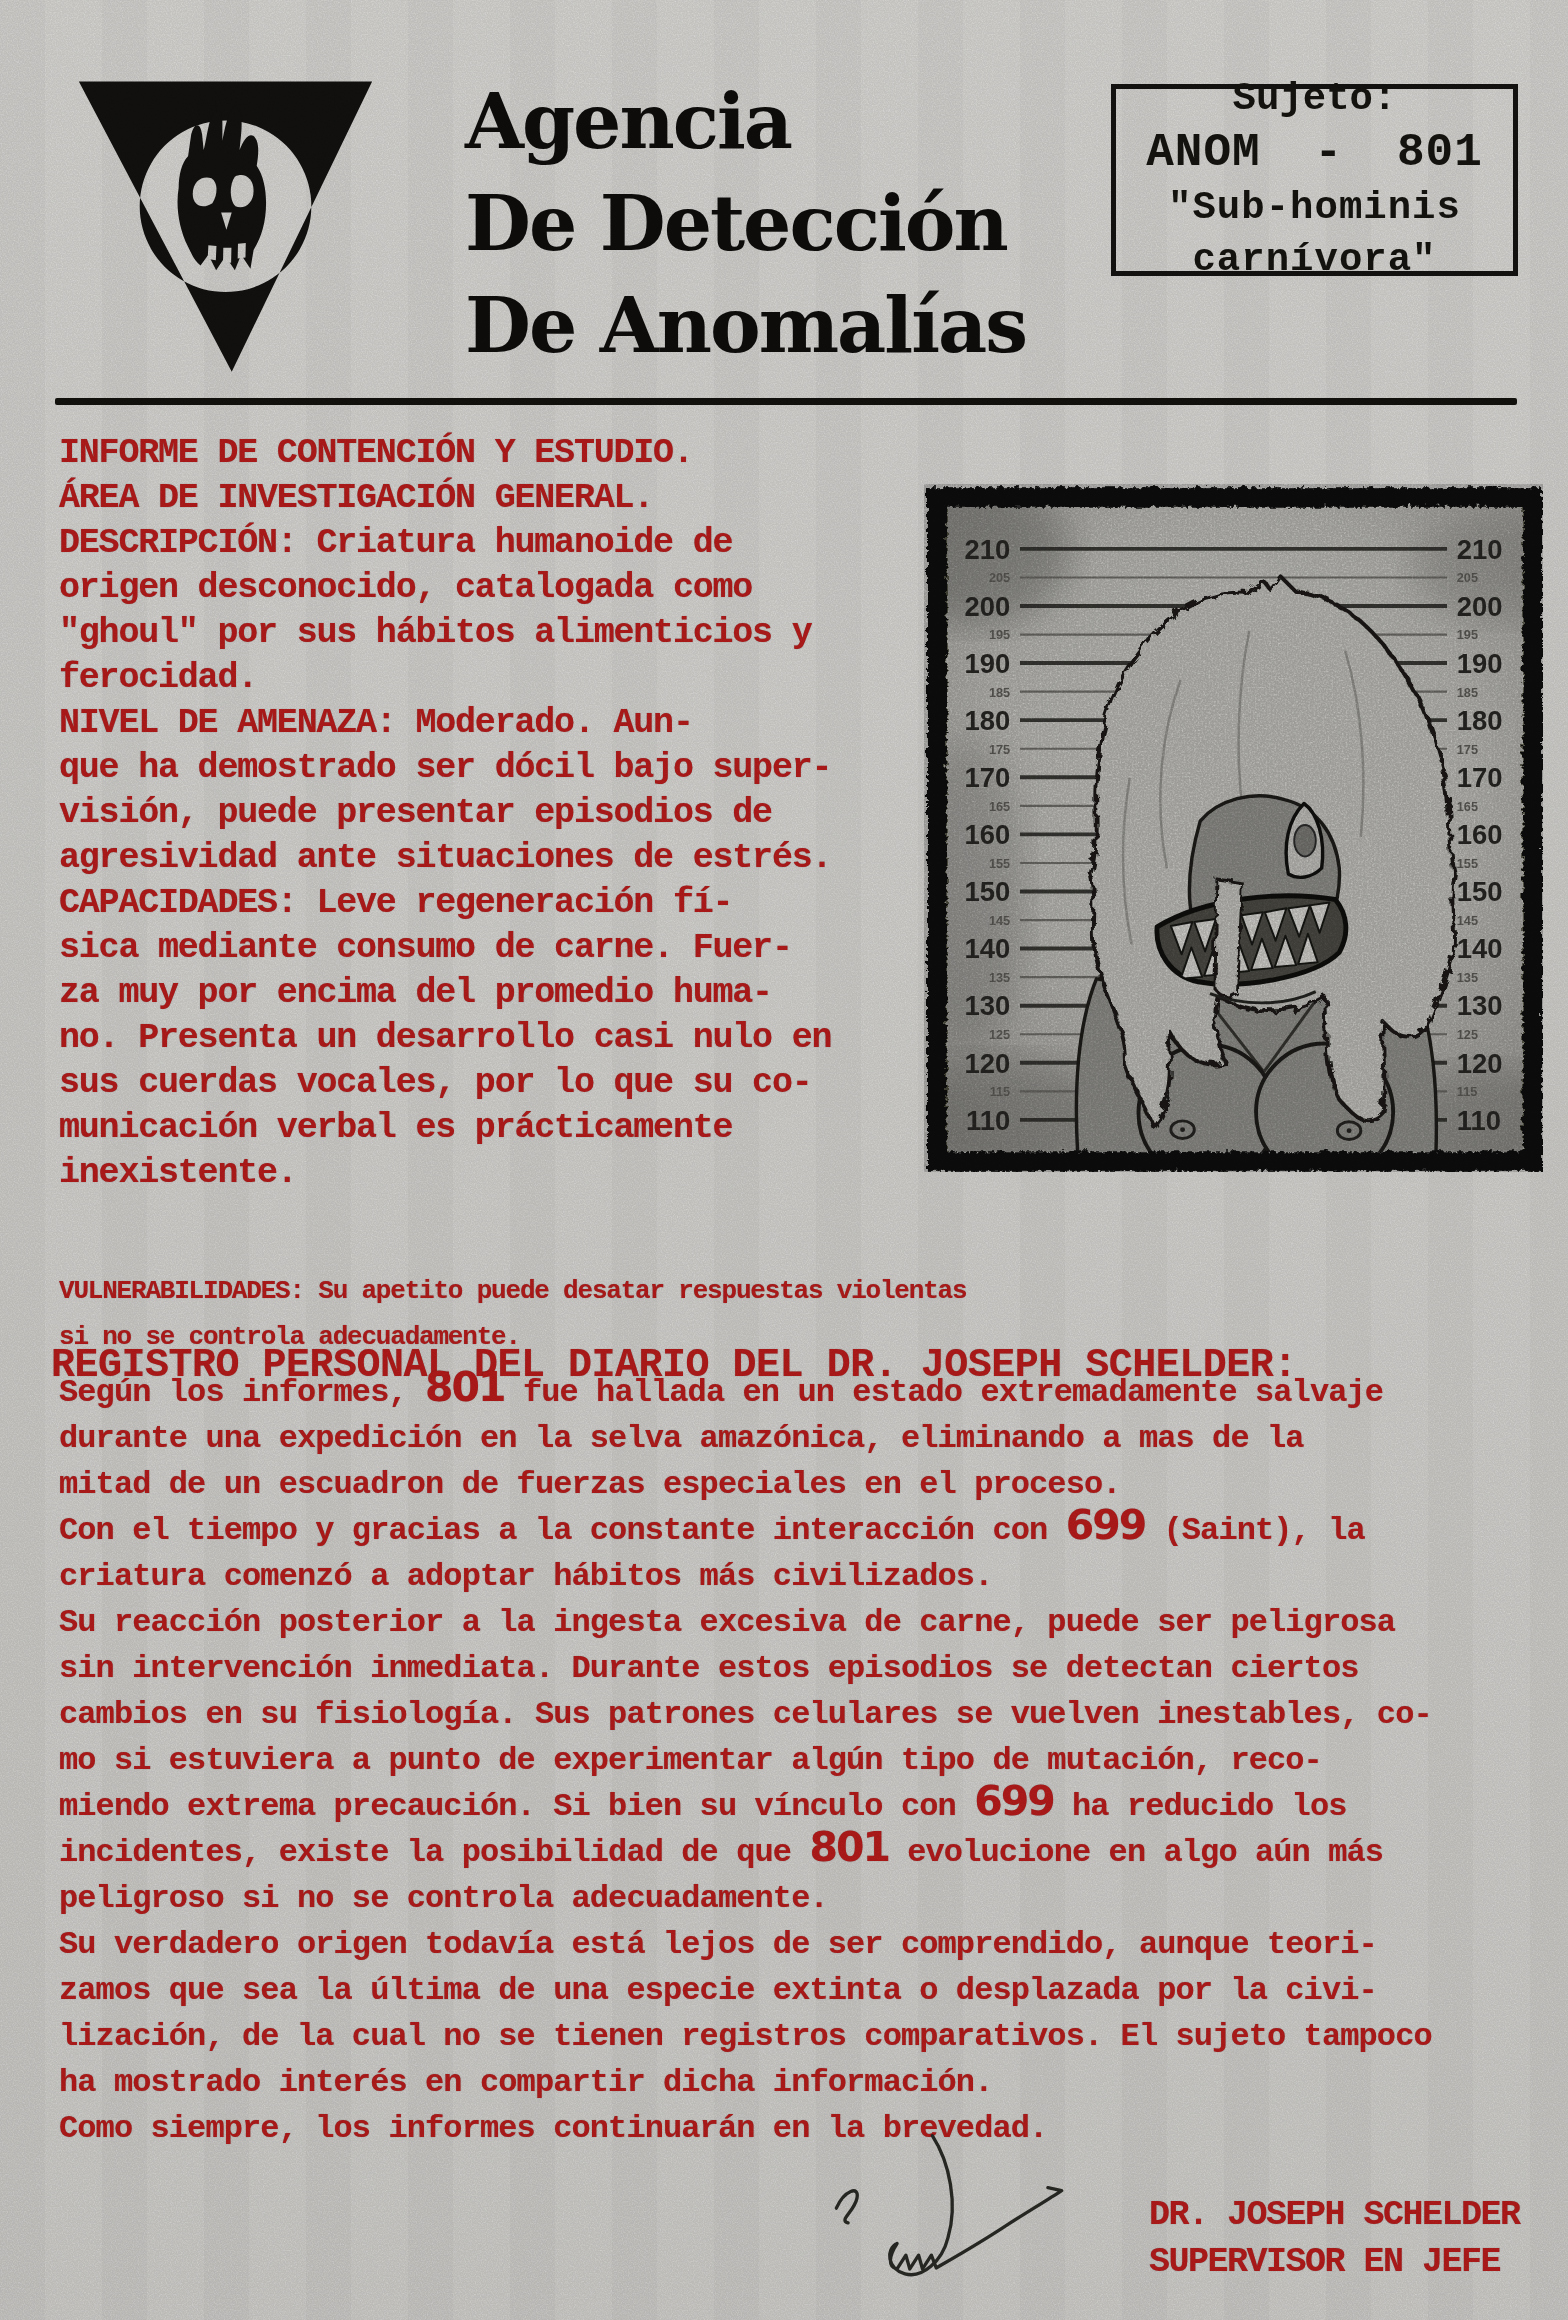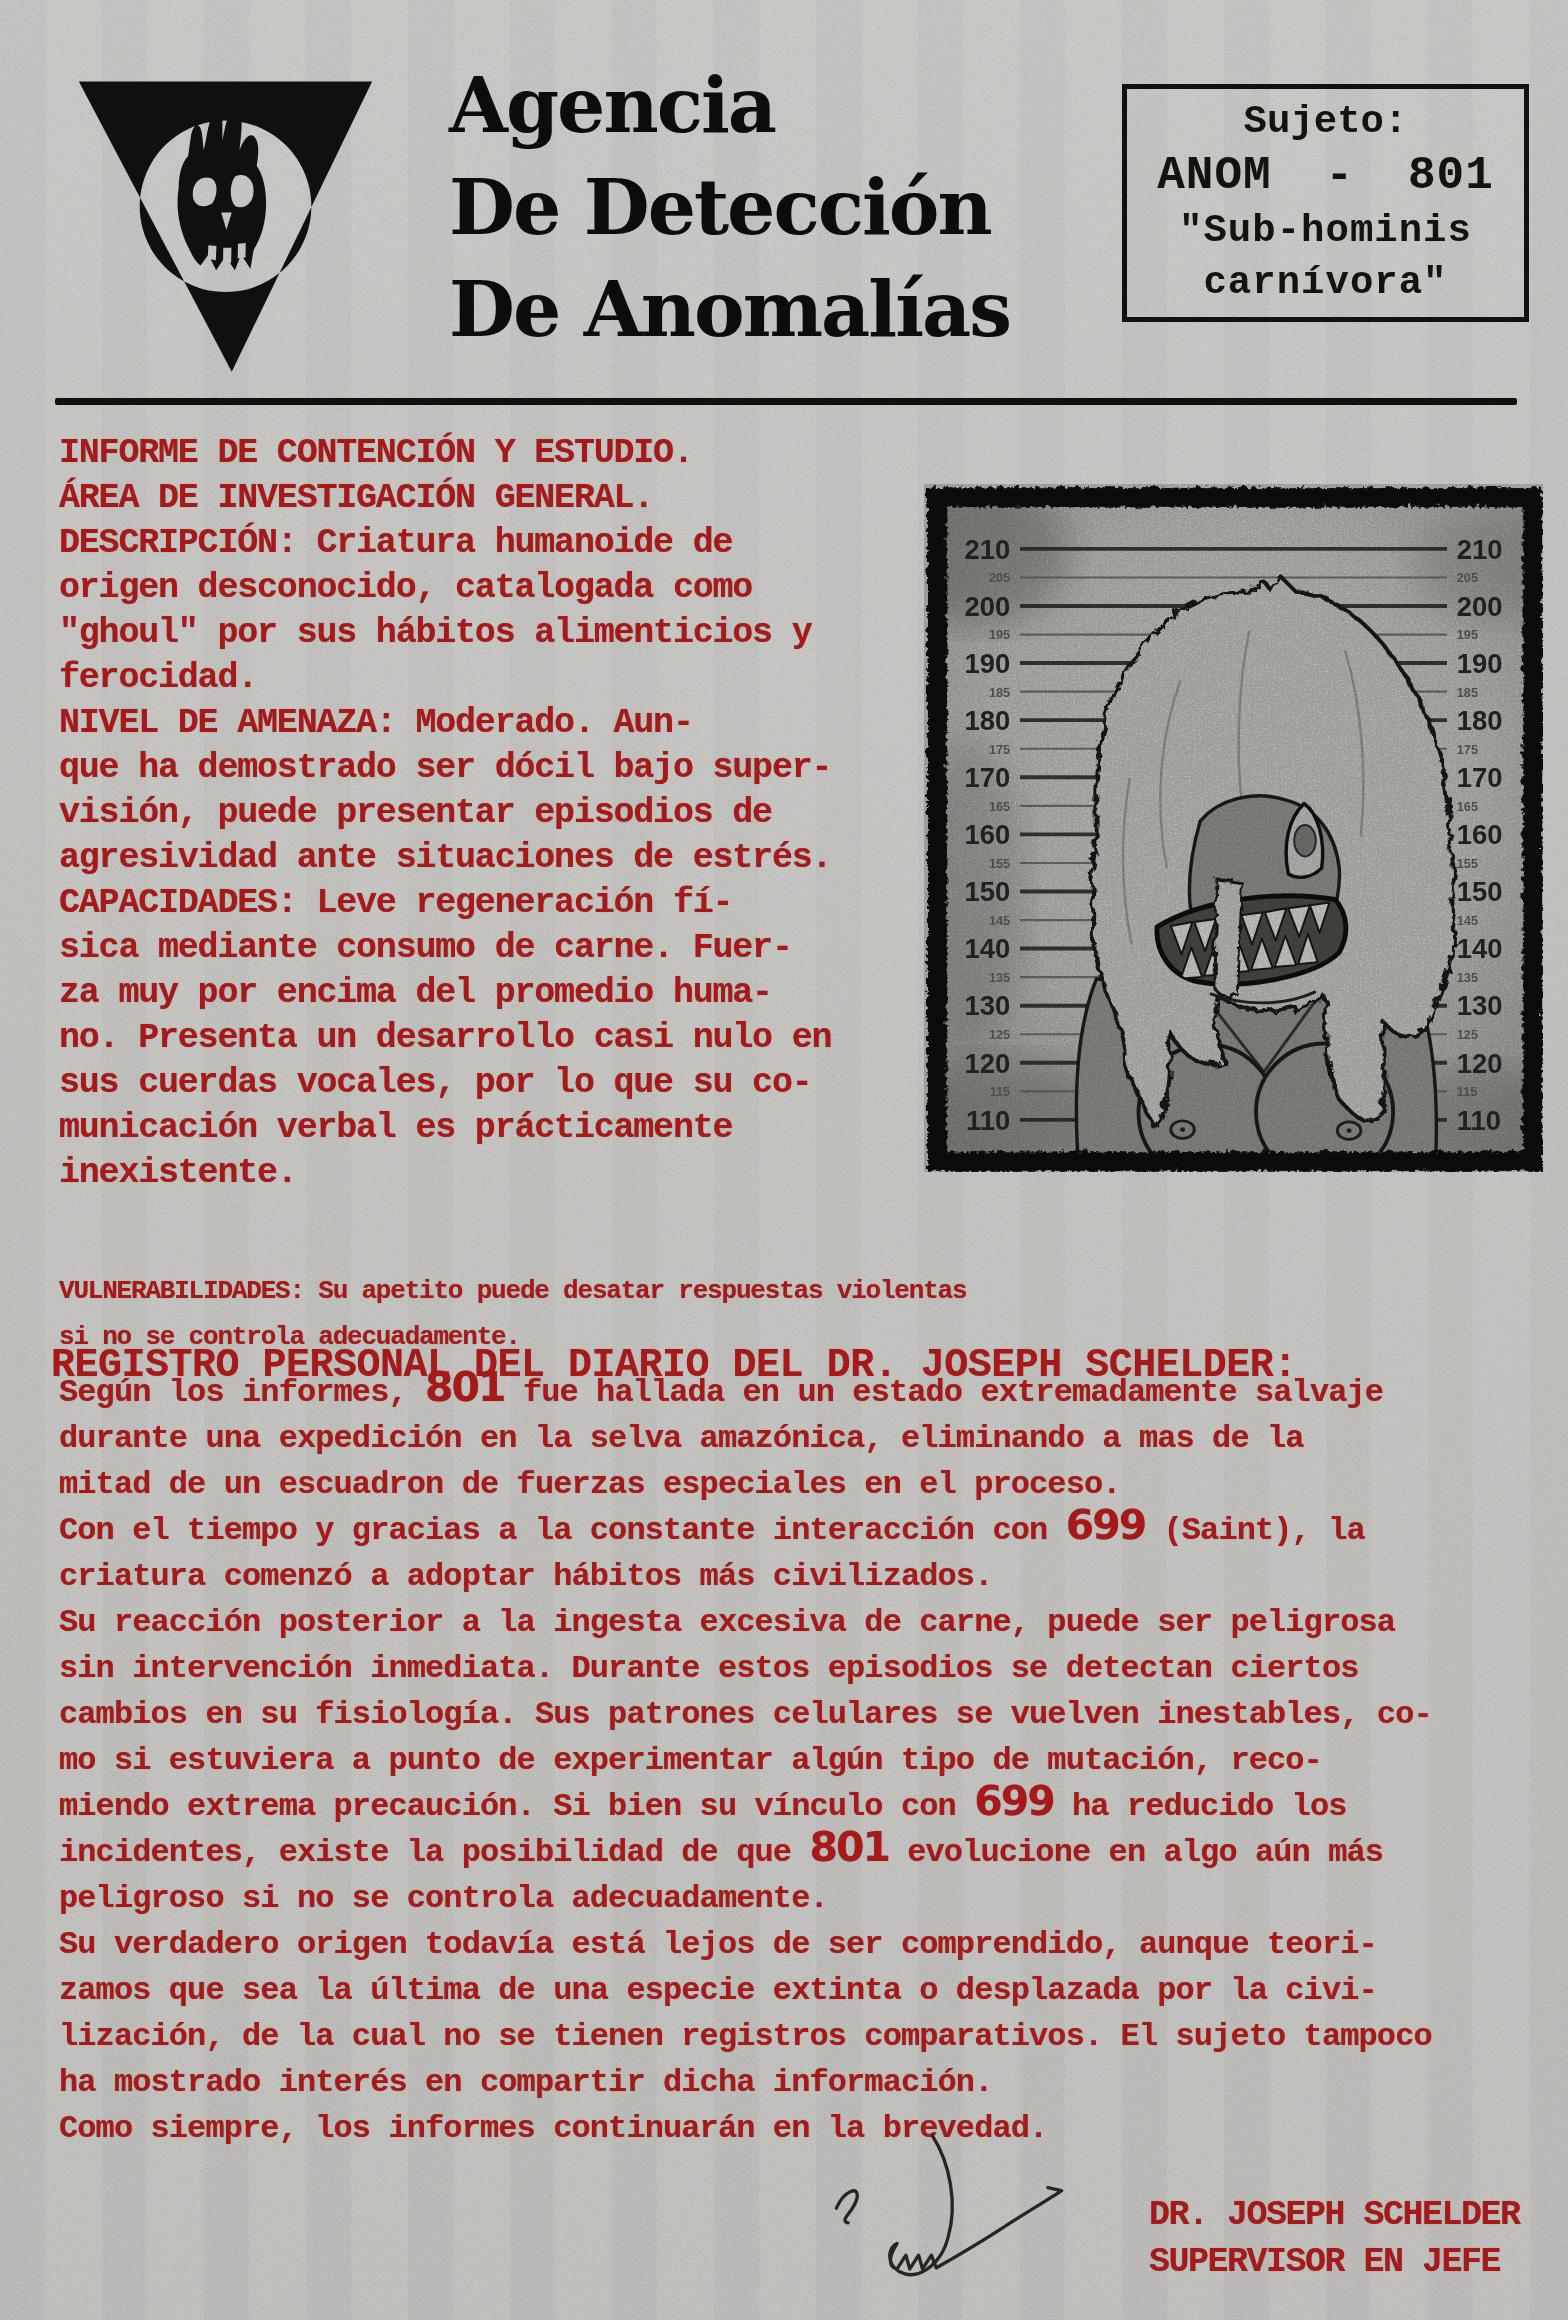--- a/index.html
+++ b/index.html
@@ -6,28 +6,28 @@
   .page{position:relative;width:1568px;height:2321px;background:#d9d8d5;overflow:hidden;
         font-family:"Liberation Mono",monospace;}
   .page::before{content:"";position:absolute;inset:0;
         background:repeating-linear-gradient(90deg,rgba(0,0,0,.018) 0 45px,rgba(255,255,255,.025) 45px 102px),
                    linear-gradient(180deg,rgba(255,255,255,.05),rgba(0,0,0,.03));
         pointer-events:none;}
   .paper-noise{position:absolute;inset:0;opacity:.11;pointer-events:none;z-index:9;}
 
   .logo{position:absolute;left:65px;top:69px;width:321px;height:312px;}
 
-  .title{position:absolute;left:449px;top:55px;margin:0;
+  .title{position:absolute;left:449px;top:55px;margin:16px;
          font-family:"DejaVu Serif",serif;font-weight:700;
          font-size:76px;line-height:102px;letter-spacing:-2px;color:#0f0e0c;}
 
-  .subject-box{position:absolute;left:1111px;top:84px;width:407px;height:238px;
+  .subject-box{position:absolute;left:1111px;top:84px;width:407px;height:192px;
          border:5.9px solid #151412;box-sizing:border-box;
          display:flex;flex-direction:column;align-items:center;justify-content:center;
-         text-align:center;color:#161511;margin-left:11px;}
+         text-align:center;color:#161511;}
   .subject-box .label{font-size:39px;font-weight:700;line-height:51px;}
   .subject-box .code{font-size:46px;font-weight:700;line-height:57px;word-spacing:.55em;letter-spacing:1px;}
   .subject-box .alias{font-size:39px;font-weight:700;line-height:52px;letter-spacing:1px;}
 
   .rule{position:absolute;left:55px;top:398px;width:1462px;height:6.9px;background:#14130f;border-radius:2px;}
 
   .typed{color:#b91c1c;font-weight:700;text-shadow:0 0 1px rgba(25,22,16,.38);}
   .left-col{position:absolute;left:59px;top:431px;width:835px;
             font-size:35px;line-height:45px;letter-spacing:-1.2px;}
   .vuln{position:absolute;left:59px;top:1268px;width:1458px;

